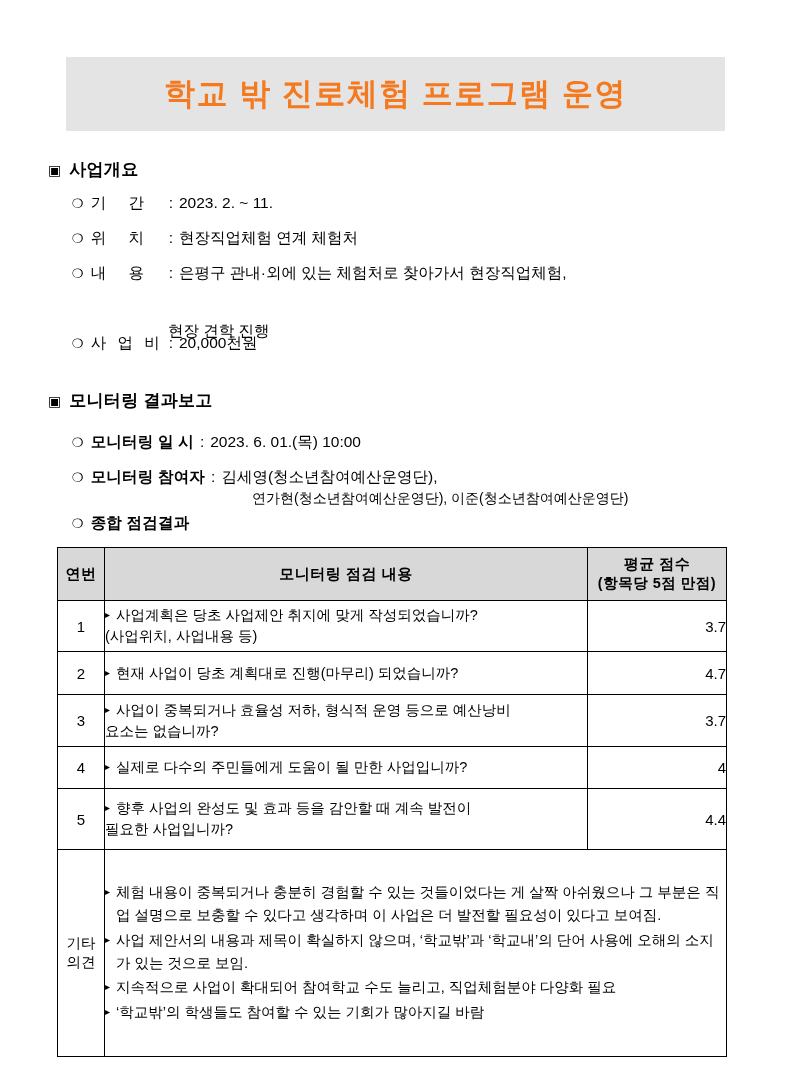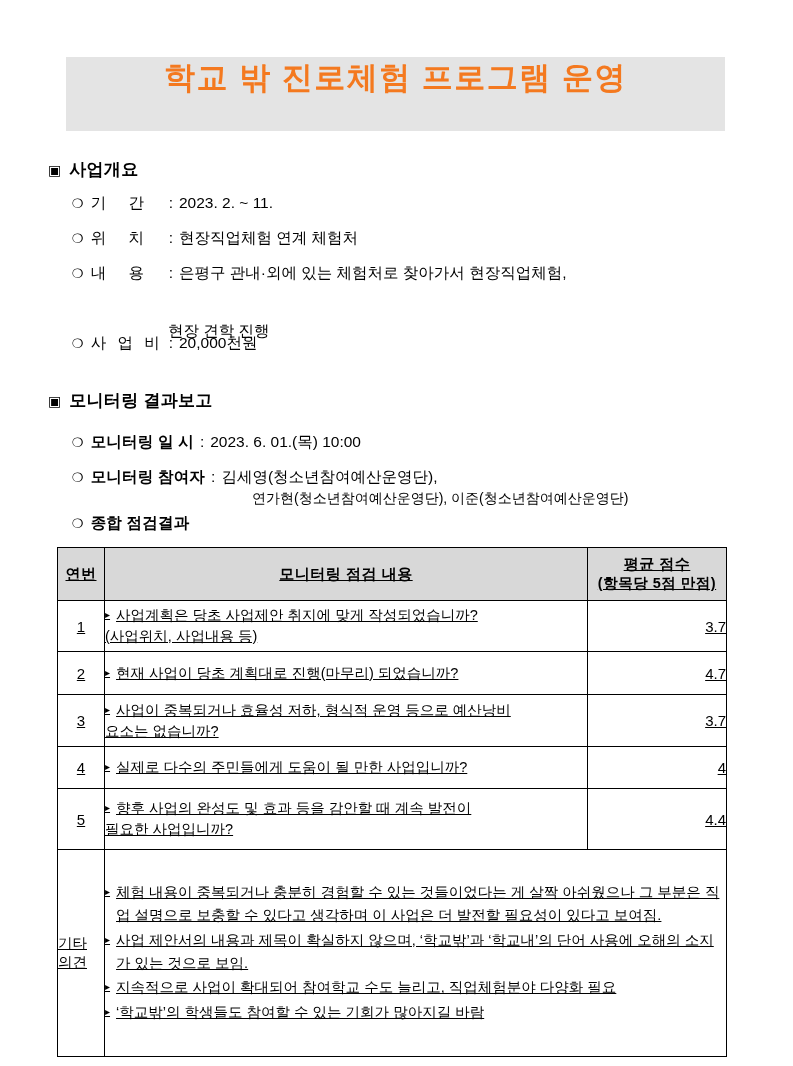--- a/index.html
+++ b/index.html
@@ -19,20 +19,21 @@
 
   
   #title-banner {
     position: absolute;
     left: 66px;
     top: 57px;
     width: 659px;
     height: 74px;
     background: #e4e4e4;
     display: flex;
+    align-items: center;
     justify-content: center;
   }
   #title-text {
     font-size: 31px;
     font-weight: bold;
     color: #f4791f;
     letter-spacing: 1.5px;
     white-space: nowrap;
   }
 
@@ -98,21 +99,20 @@
 
   
   #result-table {
     position: absolute;
     left: 57px;
     top: 547px;
     width: 670px;
     border-collapse: collapse;
     table-layout: fixed;
     font-size: 14.5px;
-    text-decoration: underline;
   }
   #result-table td, #result-table th {
     border: 1px solid #000000;
     padding: 0;
     vertical-align: middle;
   }
   #result-table thead th {
     background: #d8d8d8;
     font-weight: bold;
     text-align: center;
@@ -145,21 +145,21 @@
     font-size: 10px;
     margin-right: 6px;
     position: relative;
     top: -2px;
   }
   .q-text { flex: 1 1 auto; }
   .q-sub { display: block; margin-left: 0px; }
 
   
   .cell-etc-label {
-    text-align: left;
+    text-align: center;
     font-size: 14.5px;
     line-height: 1.3;
   }
   .cell-opinions {
     padding: 8px 9px 10px 9px;
   }
   .op-line {
     display: flex;
     align-items: baseline;
     line-height: 1.62;

